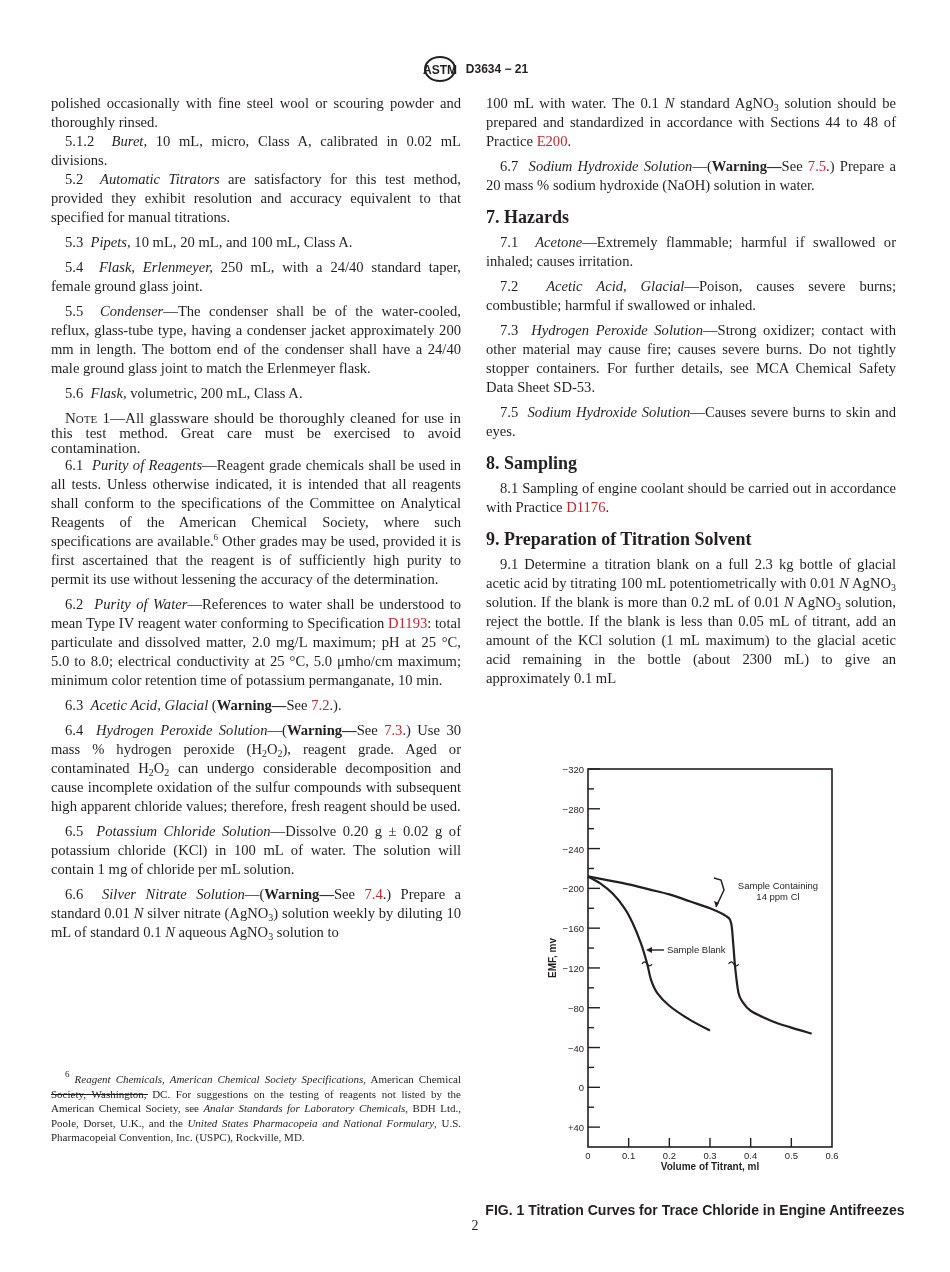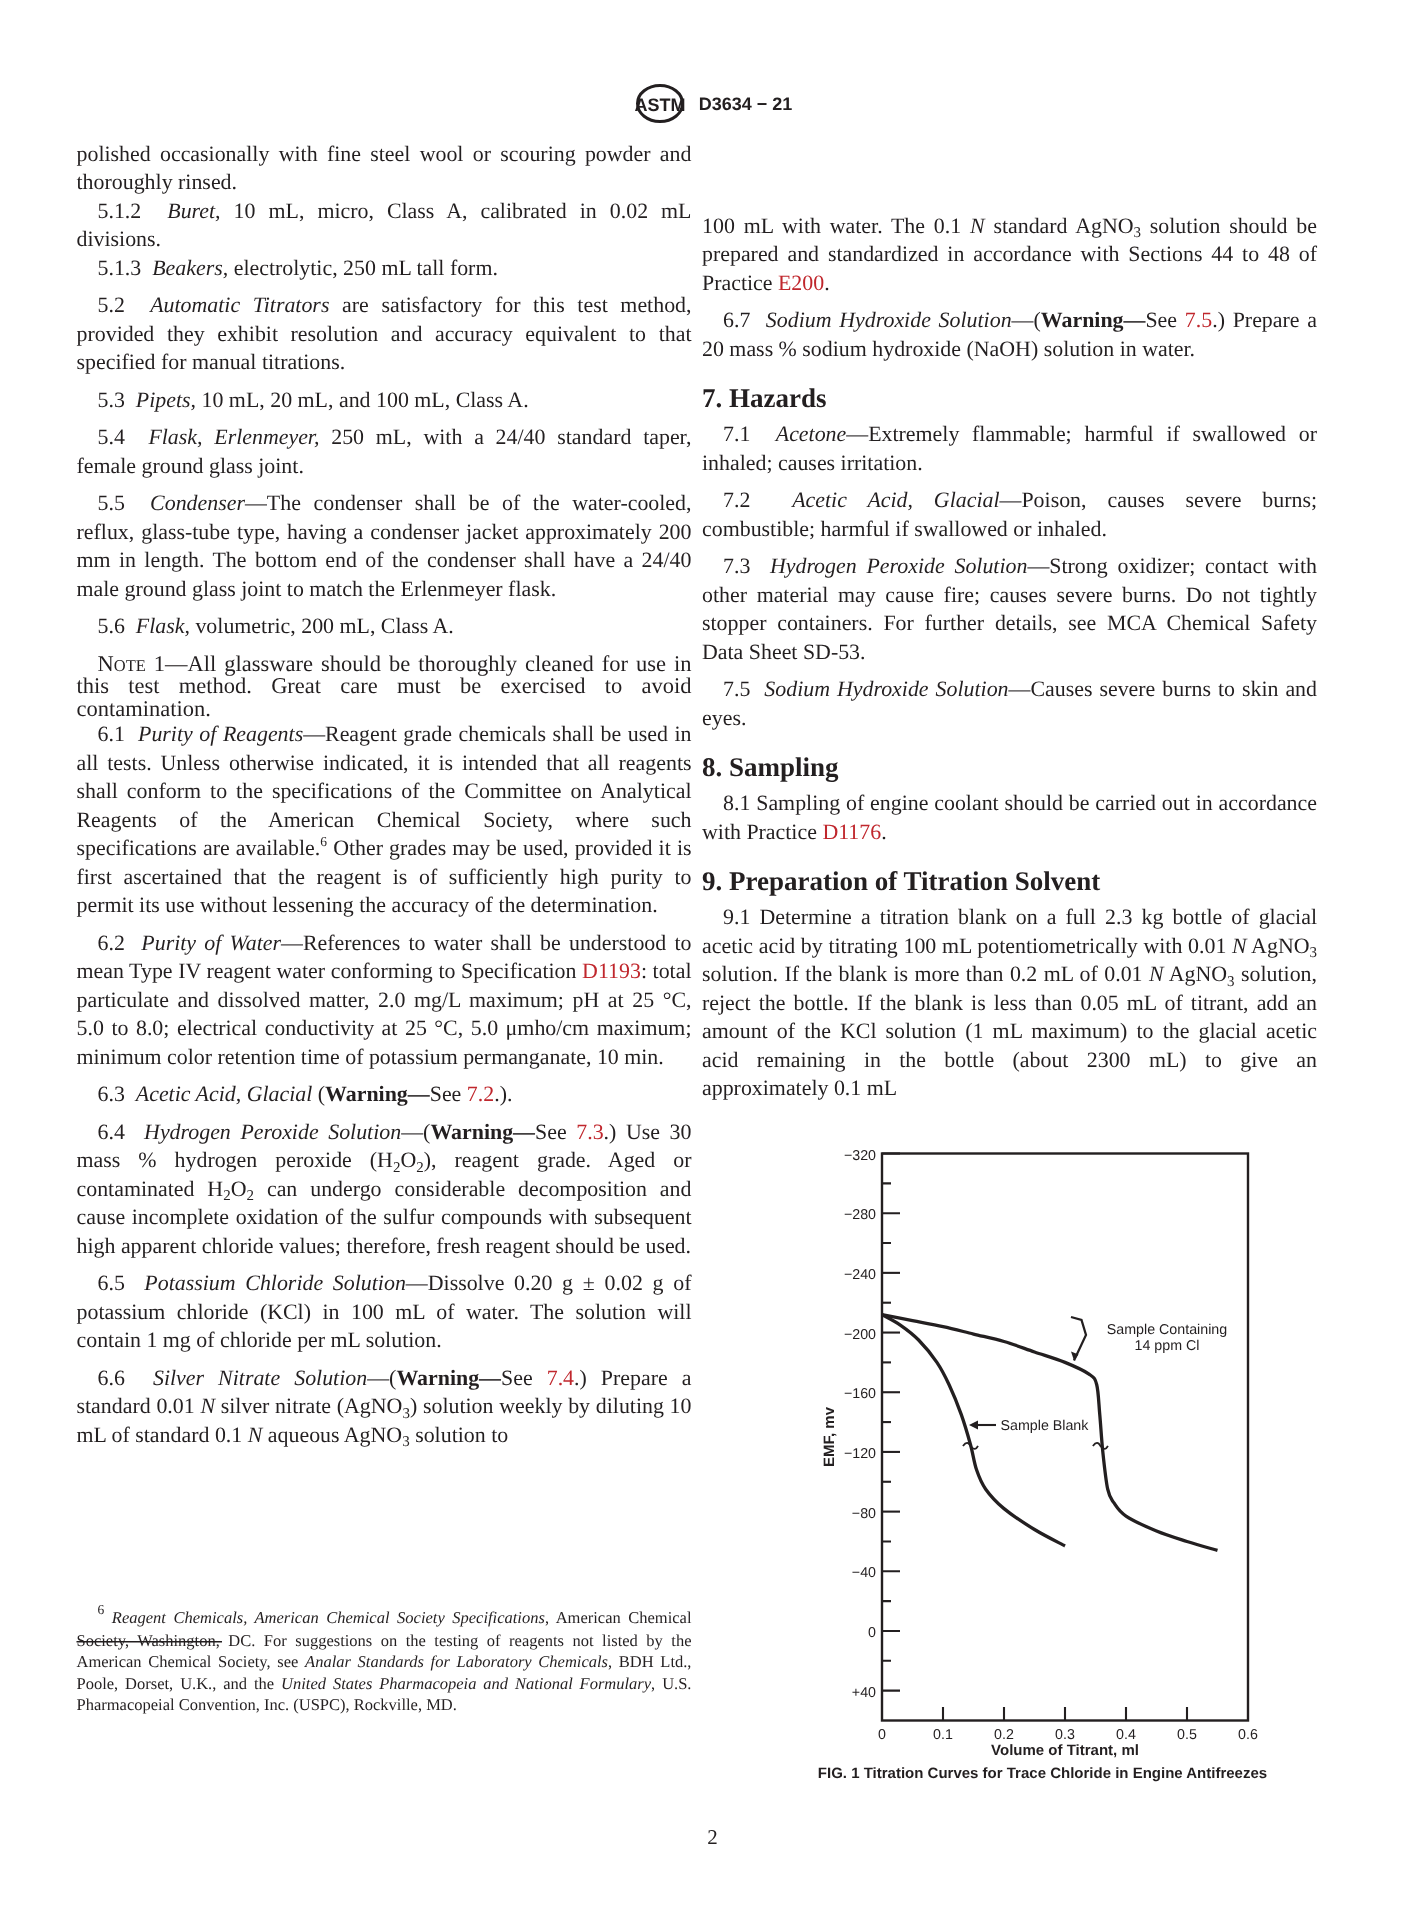--- a/index.html
+++ b/index.html
@@ -4,56 +4,55 @@
 <style>
   html, body { margin:0; padding:0; background:#ffffff; }
   body { width:950px; height:1272px; position:relative; overflow:hidden; color:#231f20;
          font-family:"Liberation Serif", "DejaVu Serif", serif; }
   .header { position:absolute; top:55px; left:0; width:950px; text-align:center; }
   .header .logo { display:inline-block; vertical-align:middle; width:36px; height:28px; }
   .header .code { display:inline-block; vertical-align:middle; font-family:"Liberation Sans","DejaVu Sans",sans-serif;
                   font-weight:bold; font-size:12px; margin-left:4px; }
   .col { position:absolute; top:94px; font-size:14.6px; line-height:19px; text-align:justify; }
   .col.left { left:51px; width:410px; }
-  .col.right { left:468px; width:410px;margin-top:48px; }
+  .col.right { left:486px; width:410px; }
   .p { margin:0 0 6px 0; }
   .p.cont { text-indent:0; }
   .p.ind { text-indent:14px; }
   .p.tight { margin-bottom:0; }
   .i { font-style:italic; }
   .b { font-weight:bold; }
   .link { color:#c0272d; }
   .h { font-weight:bold; font-size:18px; margin:13px 0 6px 0; }
   .note { font-size:15px; line-height:15px; text-indent:14px; margin:8px 0 0 0; }
   .note .sc { font-variant:small-caps; }
   sub { font-size:10px; line-height:0; vertical-align:-3px; }
   sup { font-size:9px; line-height:0; vertical-align:6px; }
   .fn-rule { position:absolute; left:51px; top:1094px; width:97px; border-top:1px solid #231f20; }
   .footnote { position:absolute; left:51px; top:1072px; width:410px; font-size:11px; line-height:14.5px; text-align:justify; text-indent:14px; }
   .figure { position:absolute; left:540px; top:755px; width:320px; height:420px; }
-  .caption { position:absolute; top:1177px; left:480px; width:430px; text-align:center;
-             font-family:"Liberation Sans","DejaVu Sans",sans-serif; font-weight:bold; font-size:10px; }
+  .caption { position:absolute; top:1202px; left:480px; width:430px; text-align:center;
+             font-family:"Liberation Sans","DejaVu Sans",sans-serif; font-weight:bold; font-size:14px; }
   .page-num { position:absolute; top:1218px; left:0; width:950px; text-align:center; font-size:14px; }
   svg text { font-family:"Liberation Sans","DejaVu Sans",sans-serif; }
 </style>
 </head>
 <body>
 
 <div class="header">
   <svg class="logo" viewBox="0 0 36 28">
     <ellipse cx="18" cy="14" rx="15" ry="12" fill="none" stroke="#231f20" stroke-width="2"></ellipse>
     <text x="18" y="19" font-size="12" font-weight="bold" text-anchor="middle" fill="#231f20">ASTM</text>
   </svg>
   <span class="code">D3634 − 21</span>
 </div>
 
 <div class="col left">
   <p class="p cont tight"><span>polished occasionally with fine steel wool or scouring powder and thoroughly rinsed.</span></p>
   <p class="p ind tight"><span>5.1.2</span>&nbsp; <span class="i">Buret,</span><span> 10 mL, micro, Class A, calibrated in 0.02 mL divisions.</span></p>
-  <p class="p ind"><span>5.1.3</span>&nbsp; <span class="i">Beakers,</span><span> electrolytic, 250 mL tall form.</span></p>
   <p class="p ind"><span>5.2</span>&nbsp; <span class="i">Automatic Titrators</span><span> are satisfactory for this test method, provided they exhibit resolution and accuracy equivalent to that specified for manual titrations.</span></p>
   <p class="p ind"><span>5.3</span>&nbsp; <span class="i">Pipets,</span><span> 10 mL, 20 mL, and 100 mL, Class A.</span></p>
   <p class="p ind"><span>5.4</span>&nbsp; <span class="i">Flask, Erlenmeyer,</span><span> 250 mL, with a 24/40 standard taper, female ground glass joint.</span></p>
   <p class="p ind"><span>5.5</span>&nbsp; <span class="i">Condenser</span><span>—The condenser shall be of the water-cooled, reflux, glass-tube type, having a condenser jacket approximately 200 mm in length. The bottom end of the condenser shall have a 24/40 male ground glass joint to match the Erlenmeyer flask.</span></p>
   <p class="p ind"><span>5.6</span>&nbsp; <span class="i">Flask,</span><span> volumetric, 200 mL, Class A.</span></p>
   <p class="note"><span class="sc">Note 1</span><span>—All glassware should be thoroughly cleaned for use in this test method. Great care must be exercised to avoid contamination.</span></p>
 
   <p class="p ind"><span>6.1</span>&nbsp; <span class="i">Purity of Reagents</span><span>—Reagent grade chemicals shall be used in all tests. Unless otherwise indicated, it is intended that all reagents shall conform to the specifications of the Committee on Analytical Reagents of the American Chemical Society, where such specifications are available.</span><sup>6</sup><span> Other grades may be used, provided it is first ascertained that the reagent is of sufficiently high purity to permit its use without lessening the accuracy of the determination.</span></p>
   <p class="p ind"><span>6.2</span>&nbsp; <span class="i">Purity of Water</span><span>—References to water shall be understood to mean Type IV reagent water conforming to Specification </span><a class="link">D1193</a><span>: total particulate and dissolved matter, 2.0 mg/L maximum; pH at 25 °C, 5.0 to 8.0; electrical conductivity at 25 °C, 5.0 μmho/cm maximum; minimum color retention time of potassium permanganate, 10 min.</span></p>
   <p class="p ind"><span>6.3</span>&nbsp; <span class="i">Acetic Acid, Glacial</span><span> (</span><span class="b">Warning—</span><span>See </span><a class="link">7.2</a><span>.).</span></p>

